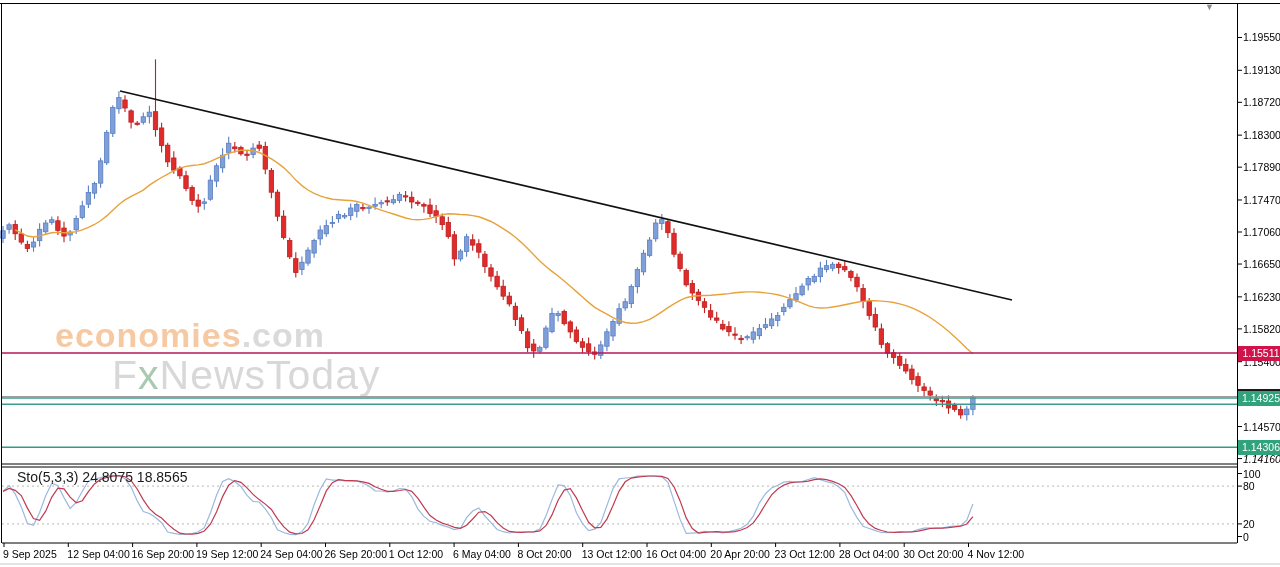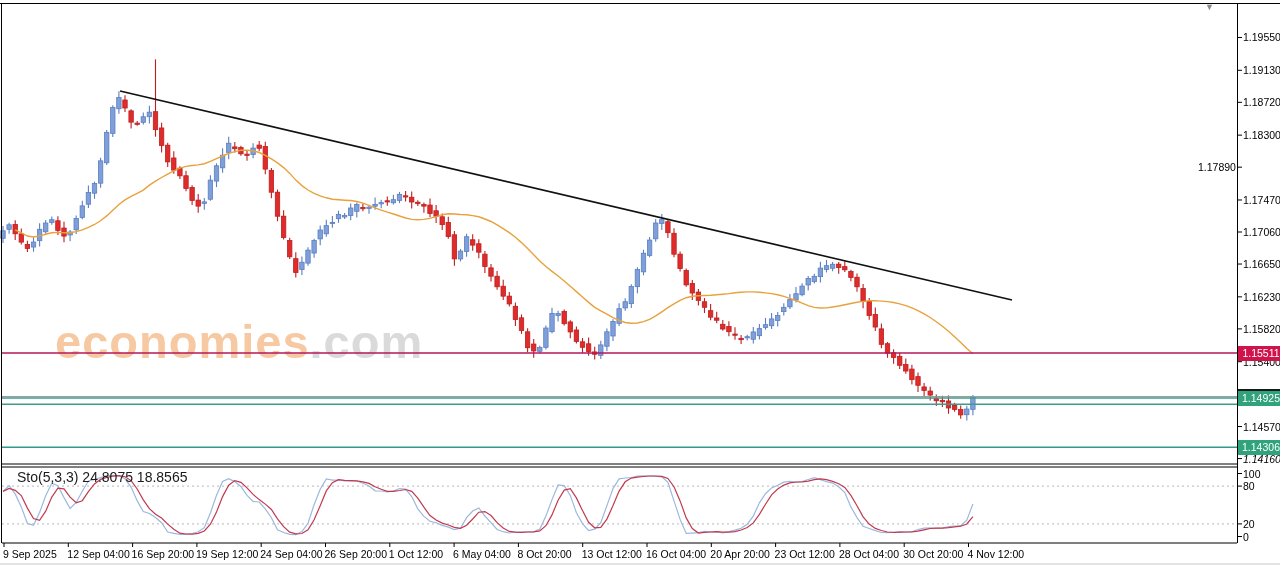--- a/index.html
+++ b/index.html
@@ -4,38 +4,39 @@
 <style>
   html,body{margin:0;padding:0;background:#fff;}
   #root{position:relative;width:1280px;height:567px;background:#fff;overflow:hidden;
         font-family:"Liberation Sans",sans-serif;}
   .abs{position:absolute;}
   #title-bar{left:7px;top:8px;font-size:11.5px;color:#000;white-space:nowrap;}
   #title-bar .dd{font-size:8px;color:#000;margin-right:6px;vertical-align:1px;}
   #scroll-marker{left:1205px;top:2px;font-size:9px;color:#8a8a8a;}
   #sto-label{left:17px;top:469px;font-size:14px;color:#1a1a1a;white-space:nowrap;}
   #watermark{left:55px;top:318px;line-height:1;user-select:none;}
-  #wm1{font-size:47px;font-weight:700;letter-spacing:1px;white-space:nowrap;}
+  #wm1{font-size:34px;font-weight:700;letter-spacing:1px;white-space:nowrap;}
   #wm1 .brand{color:#f6c9a2;}
   #wm1 .domain{color:#dadada;}
   #wm2{font-size:41px;font-weight:400;letter-spacing:1px;margin-left:57px;margin-top:3px;
        color:#d8d8d8;white-space:nowrap;}
   #wm2 .fx-x{color:#a9c9b2;}
   .axis-label{font-size:10.5px;color:#000;white-space:nowrap;}
   .date-label{font-size:10.5px;color:#000;white-space:nowrap;top:548px;}
   .badge{font-size:10.5px;color:#fff;text-align:center;height:15px;line-height:15px;
          width:46px;left:1238px;}
   svg{position:absolute;left:0;top:0;}
 </style>
 </head>
 <body>
 <div id="root">
 
   <div id="watermark" class="abs">
     <div id="wm1"><span class="brand">economies</span><span class="domain">.com</span></div>
+    <div id="wm2"><span>F</span><span class="fx-x">x</span><span>NewsToday</span></div>
   </div>
 
   <svg id="chart-svg" width="1280" height="567">
       <line x1="3" y1="225.8972590638516" x2="3" y2="243.08326653120537" stroke="#5a7fc2" stroke-width="1.1"></line>
       <rect x="0.7999999999999998" y="230.78540746140084" width="4.4" height="7.50793449806261" fill="#7f9fd9" stroke="#5a7fc2" stroke-width="0.8"></rect>
       <line x1="9.1" y1="222.79037741066787" x2="9.1" y2="233.74521750395846" stroke="#5a7fc2" stroke-width="1.1"></line>
       <rect x="6.8999999999999995" y="224.790520480776" width="4.4" height="4.490995006200052" fill="#7f9fd9" stroke="#5a7fc2" stroke-width="0.8"></rect>
       <line x1="15.2" y1="220.2760025060654" x2="15.2" y2="239.9122620003178" stroke="#bd1f1f" stroke-width="1.1"></line>
       <rect x="13" y="224.46373476344263" width="4.4" height="9.273023561543965" fill="#e02b2b" stroke="#bd1f1f" stroke-width="0.8"></rect>
       <line x1="21.299999999999997" y1="228.58941045705373" x2="21.299999999999997" y2="244.5425416138015" stroke="#bd1f1f" stroke-width="1.1"></line>
@@ -405,21 +406,21 @@
       <line x1="968.5" y1="543" x2="968.5" y2="547" stroke="#000" stroke-width="1"></line>
     </svg>
 
   <div id="scroll-marker" class="abs">▼</div>
   <div id="sto-label" class="abs">Sto(5,3,3) 24.8075 18.8565</div>
   <div id="labels-layer">
       <div class="axis-label abs" style="left: 1243px; top: 31.4688px;">1.19550</div>
       <div class="axis-label abs" style="left: 1243px; top: 64.2812px;">1.19130</div>
       <div class="axis-label abs" style="left: 1243px; top: 96.3125px;">1.18720</div>
       <div class="axis-label abs" style="left: 1243px; top: 129.125px;">1.18300</div>
-      <div class="axis-label abs" style="left: 1198px; top: 161.156px;">1.17890</div>
+      <div class="axis-label abs" style="left: 1243px; top: 161.156px;">1.17890</div>
       <div class="axis-label abs" style="left: 1243px; top: 193.969px;">1.17470</div>
       <div class="axis-label abs" style="left: 1243px; top: 226px;">1.17060</div>
       <div class="axis-label abs" style="left: 1243px; top: 258.031px;">1.16650</div>
       <div class="axis-label abs" style="left: 1243px; top: 290.844px;">1.16230</div>
       <div class="axis-label abs" style="left: 1243px; top: 322.875px;">1.15820</div>
       <div class="axis-label abs" style="left: 1243px; top: 355.688px;">1.15400</div>
       <div class="axis-label abs" style="left: 1243px; top: 420.531px;">1.14570</div>
       <div class="axis-label abs" style="left: 1243px; top: 452.562px; font-style: italic;">1.14160</div>
       <div class="axis-label abs" style="left: 1243px; top: 467.5px;">100</div>
       <div class="axis-label abs" style="left: 1243px; top: 480.1px;">80</div>

